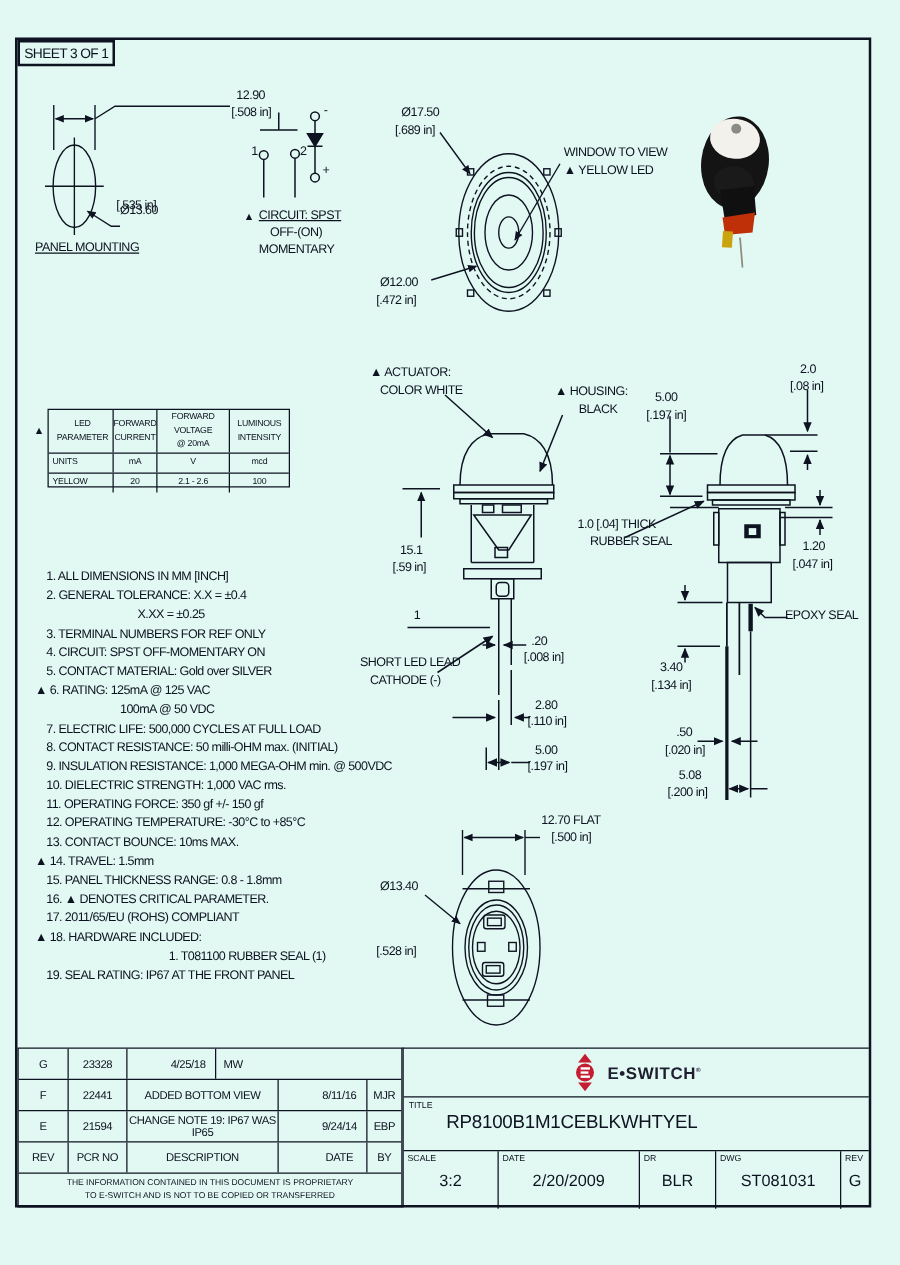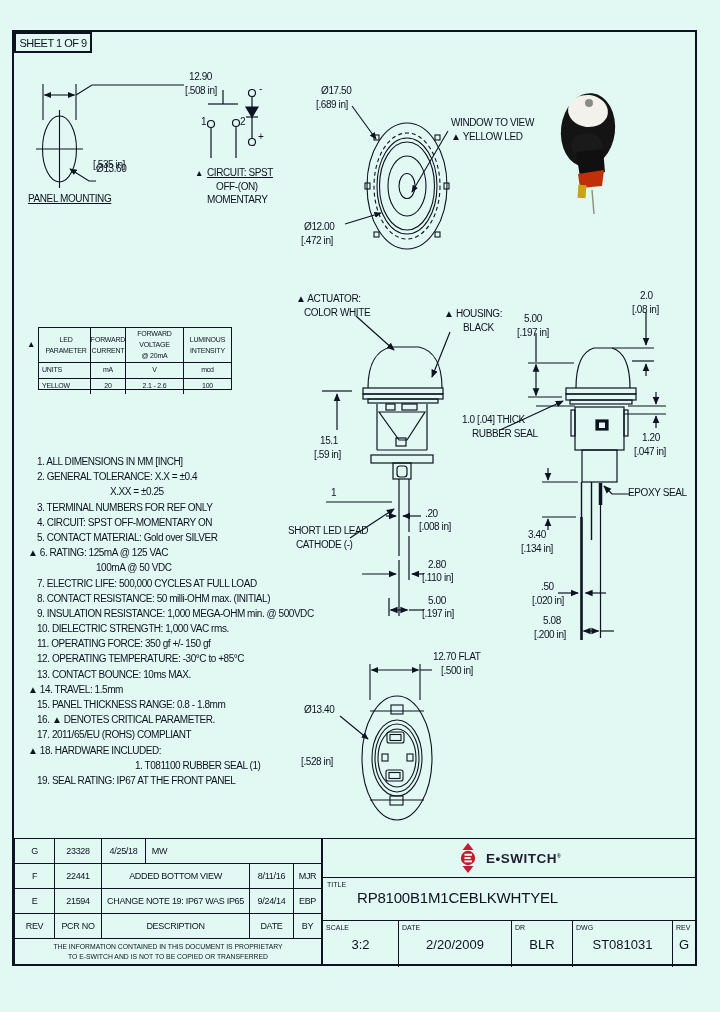--- a/index.html
+++ b/index.html
@@ -43,21 +43,21 @@
   .notes .ind-c{padding-left:107px;}
   .notes .ntitle{height:15.2px;line-height:15.2px;padding-left:2px;}
 
   
   .revtable{position:absolute;left:14px;top:838px;width:308px;
     border:1.6px solid #0d1321;box-sizing:border-box;font-size:9px;letter-spacing:-0.3px;}
   .rv-row{display:flex;height:24px;border-bottom:1.4px solid #0d1321;}
   .rv-c{border-right:1.4px solid #0d1321;display:flex;align-items:center;
     justify-content:center;box-sizing:border-box;text-align:center;}
   .rv-c:last-child{border-right:none;}
-  .rc1{width:40px;} .rc2{width:47px;} .rc3{flex:1;} .rc4{width:44px;} .rc5{width:27px;}
+  .rc1{width:40px;} .rc2{width:47px;} .rc3{flex:1;} .rc4{width:44px;margin-left:27px;} .rc5{width:27px;}
   .disclaimer{height:26px;display:flex;flex-direction:column;align-items:center;
     justify-content:center;font-size:6.8px;letter-spacing:0;line-height:1.5;text-align:center;}
 
   
   .titleblock{position:absolute;left:322px;top:838px;width:373px;height:128px;
     border-left:1.6px solid #0d1321;border-top:1.6px solid #0d1321;box-sizing:border-box;}
   .tb-logo{height:38px;border-bottom:1.6px solid #0d1321;display:flex;
     align-items:center;justify-content:center;gap:7px;}
   .brand{font-size:13.5px;font-weight:bold;letter-spacing:0.5px;color:#1e1e30;}
   .brand sup{font-size:5px;}
@@ -71,21 +71,21 @@
   .tb-cell .val{position:absolute;left:0;right:0;top:16px;text-align:center;font-size:13px;}
   .tcs{width:76px;} .tcd{width:113px;} .tcr{width:61px;} .tcw{width:100px;} .tcv{flex:1;}
   .logo-ic{display:block;}
 </style>
 </head>
 <body>
 
 <div class="page">
 
   <div class="frame"></div>
-  <div class="sheetbox">SHEET 1 OF 9</div>
+  <div class="sheetbox">SHEET 3 OF 1</div>
 
   <svg class="art" width="720" height="1012" viewBox="0 0 720 1012">
     <defs>
       <marker id="ar" viewBox="0 0 10 10" refX="8.5" refY="5" markerWidth="7" markerHeight="7" orient="auto-start-reverse">
         <path d="M0,1 L9.5,5 L0,9 Z" fill="#0d1321"></path>
       </marker>
     </defs>
 
     <g stroke="#0d1321" fill="none" stroke-width="1.1">
       <ellipse cx="59.5" cy="149" rx="17" ry="33"></ellipse>

